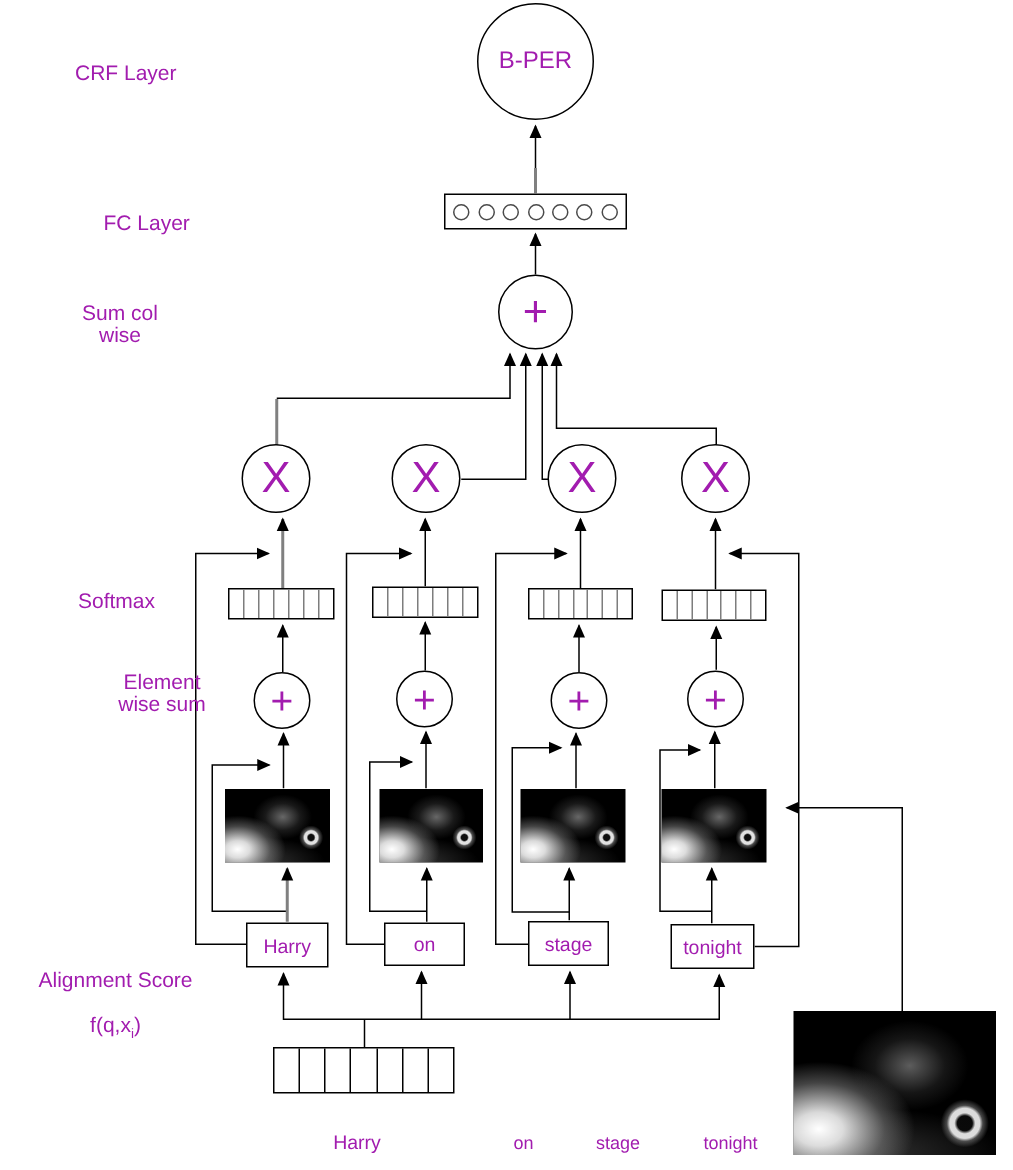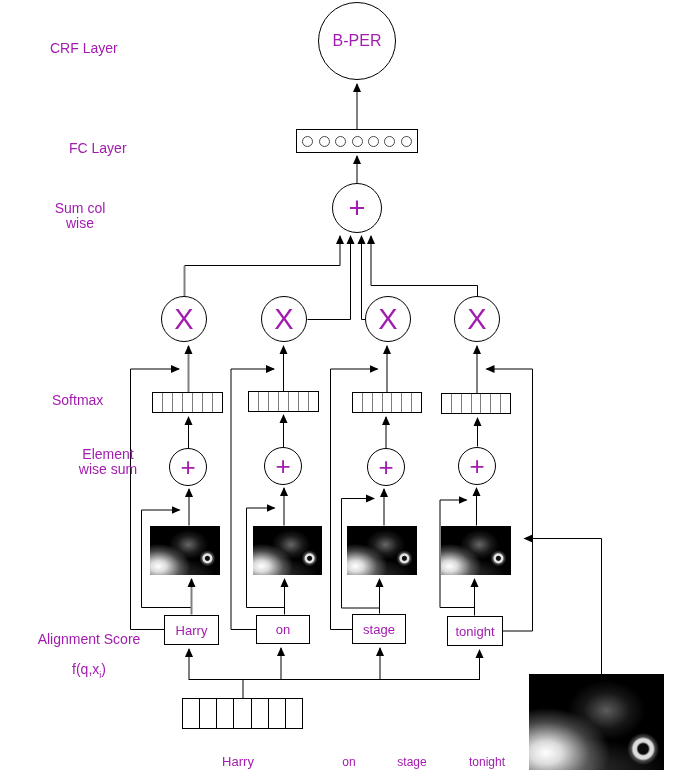--- a/index.html
+++ b/index.html
@@ -122,21 +122,21 @@
     </g>
   </svg>
 
   <div class="lbl" style="left:50px;top:41px;">CRF Layer</div>
   <div class="lbl" style="left:69px;top:141px;">FC Layer</div>
   <div class="lbl centered" style="left:80px;top:201px;">Sum col
 wise</div>
   <div class="lbl" style="left:52px;top:393px;">Softmax</div>
   <div class="lbl centered" style="left:60px;top:447px;margin-left:48px;">Element
 wise sum</div>
-  <div class="lbl centered" style="left:77px;top:617px;margin-left:12px;">
+  <div class="lbl centered" style="left:77px;top:631px;">
     <span>Alignment Score</span><br>
     <span><span>f(q,x</span><sub>i</sub><span>)</span></span>
   </div>
 
   <div class="circle" style="left:318px;top:2px;width:78px;height:78px;">
     <span class="bper">B-PER</span>
   </div>
 
   <div class="fcbox" style="left:296px;top:129px;width:122px;height:24px;">
     <i></i>

